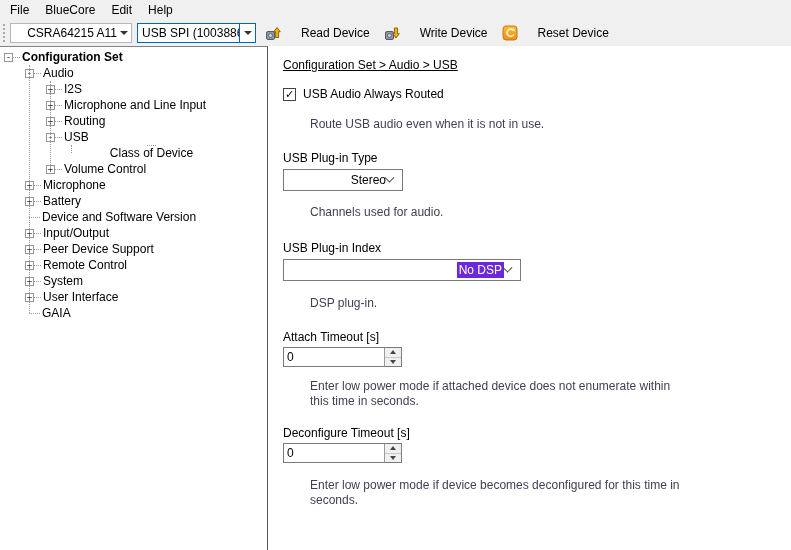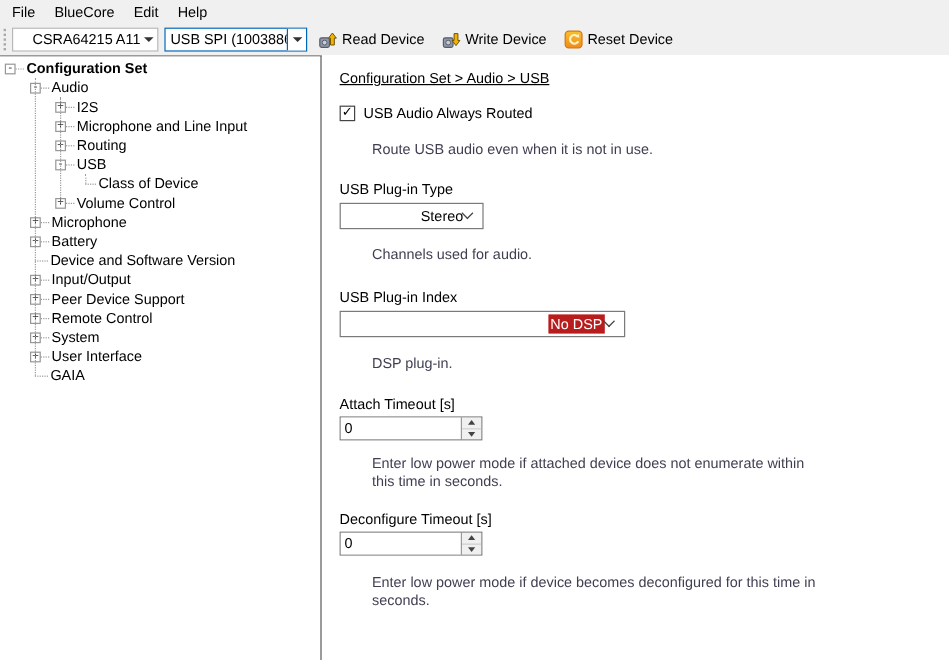--- a/index.html
+++ b/index.html
@@ -13,40 +13,40 @@
   
   .toolbar { height:26px; background:#f0f0f0; display:flex; align-items:center; padding-left:3px; }
   .grip { width:3px; height:18px; border-left:2px dotted #a9a9a9; margin-right:4px; }
   .tcombo { height:20px; background:#fff; display:flex; align-items:center; }
   .combo-device { width:122px; border:1px solid #b7b7b7;text-align:right; }
   .combo-transport { width:119px; border:1px solid #0067b8; margin-left:5px; }
   .tcombo .val { flex:1; padding-left:4px; white-space:nowrap; overflow:hidden; }
   .tri-down { width:0; height:0; border-left:4px solid transparent; border-right:4px solid transparent; border-top:4px solid #333; }
   .combo-device .arrow { width:14px; display:flex; justify-content:center; }
   .combo-transport .arrow-btn { width:16px; height:100%; border-left:1px solid #0067b8; display:flex; align-items:center; justify-content:center; background:#fff; }
-  .tbtn { display:flex; align-items:center; gap:4px; height:22px; padding:0 5px; margin-left:4px; cursor:default; }
+  .tbtn { display:flex; align-items:center; gap:20px; height:22px; padding:0 5px; margin-left:4px; cursor:default; }
   .tbtn svg { display:block; }
 
   
   .main { display:flex; height:504px; }
   .tree-panel { width:268px; background:#fff; border-top:1px solid #828282; border-right:1px solid #595959; position:relative; padding-top:2px; overflow:hidden; }
   .content-panel { flex:1; background:#fff; padding:12px 36px 0 15px; }
 
   
   .trow { height:16px; display:flex; align-items:center; white-space:nowrap; }
   .tbox { width:9px; height:9px; border:1px solid #979797; background:#fff; color:#2b2b2b;
     font-family:"DejaVu Sans Mono", monospace; font-size:9px; line-height:7px; text-align:center; flex:none; }
   .stub { height:0; border-top:1px dotted #9a9a9a; flex:none; }
   .w7 { width:7px; } .w9 { width:9px; } .w11 { width:11px; }
   .tlabel { padding:0 2px; line-height:14px; }
   .lv0 { padding-left:4px; } .lv0 .tlabel { font-weight:bold; }
   .lv1 { padding-left:25px; }
   .lv2 { padding-left:46px; }
   .lv1leaf { padding-left:29px; }
-  .lv3leaf { padding-left:71px; }
+  .lv3leaf { padding-left:36px;flex-direction:column; }
   .vline { position:absolute; width:0; border-left:1px dotted #9a9a9a; }
   .vlineA { left:29px; top:18px; height:248px; }
   .vlineB { left:50px; top:34px; height:88px; }
   .vlineC { left:71px; top:98px; height:8px; }
 
   
   .breadcrumb { text-decoration:underline; line-height:15px; cursor:pointer; }
   .cb-row { margin-top:14px; display:flex; align-items:center; }
   .checkbox { width:13px; height:13px; border:1px solid #444; background:#fff; display:flex; align-items:center; justify-content:center; flex:none; }
   .checkbox.checked::after { content:"✓"; font-size:11px; line-height:11px; color:#000; }
@@ -55,21 +55,21 @@
   .mt15 { margin-top:15px; } .mt14 { margin-top:14px; } .mt12 { margin-top:12px; }
   .flabel { line-height:15px; }
   .s-type  { margin-top:19px; }
   .s-index { margin-top:21px; }
   .s-attach { margin-top:19px; }
   .s-deconf { margin-top:17px; }
   .combo { margin-top:3px; height:22px; border:1px solid #7a7a7a; background:#fff; display:flex; align-items:center; justify-content:flex-end; padding-left:4px; }
   .combo-small { width:120px; }
   .combo-wide { width:238px; }
   .chev { width:7px; height:7px; border-right:1px solid #444; border-bottom:1px solid #444; transform:rotate(45deg) translate(-2px,-2px); margin-right:9px; flex:none; }
-  .sel-text { background:#b91c1c; color:#fff; padding:0 2px; line-height:16px; }
+  .sel-text { background:#6d28d9; color:#fff; padding:0 2px; line-height:16px; }
   .spin { margin-top:2px; width:119px; height:20px; border:1px solid #7a7a7a; background:#fff; display:flex; }
   .spin input { flex:1; border:none; outline:none; font:12px "Liberation Sans", sans-serif; padding-left:3px; min-width:0; background:#fff; }
   .spinner { width:17px; border-left:1px solid #9a9a9a; display:flex; flex-direction:column; flex:none; }
   .spin-btn { flex:1; background:#f0f0f0; display:flex; align-items:center; justify-content:center; }
   .spin-btn.up { border-bottom:1px solid #c9c9c9; }
   .tri-up-s { width:0; height:0; border-left:3px solid transparent; border-right:3px solid transparent; border-bottom:4px solid #444; }
   .tri-dn-s { width:0; height:0; border-left:3px solid transparent; border-right:3px solid transparent; border-top:4px solid #444; }
 </style>
 </head>
 <body>

